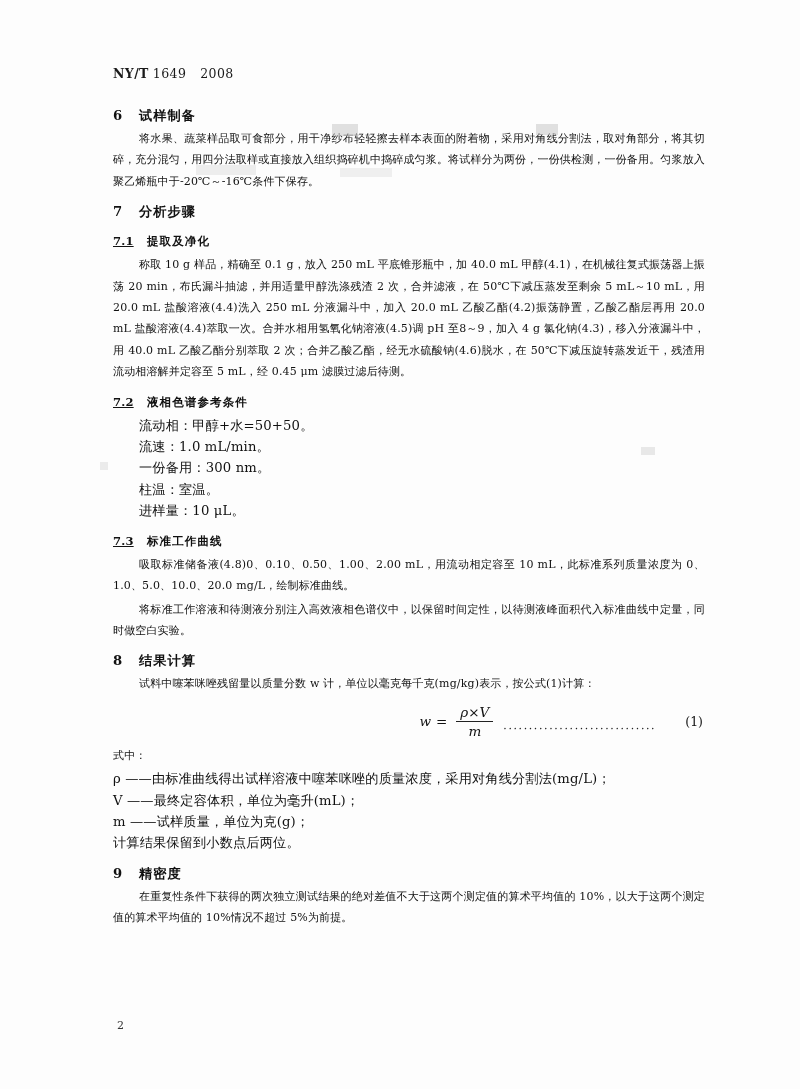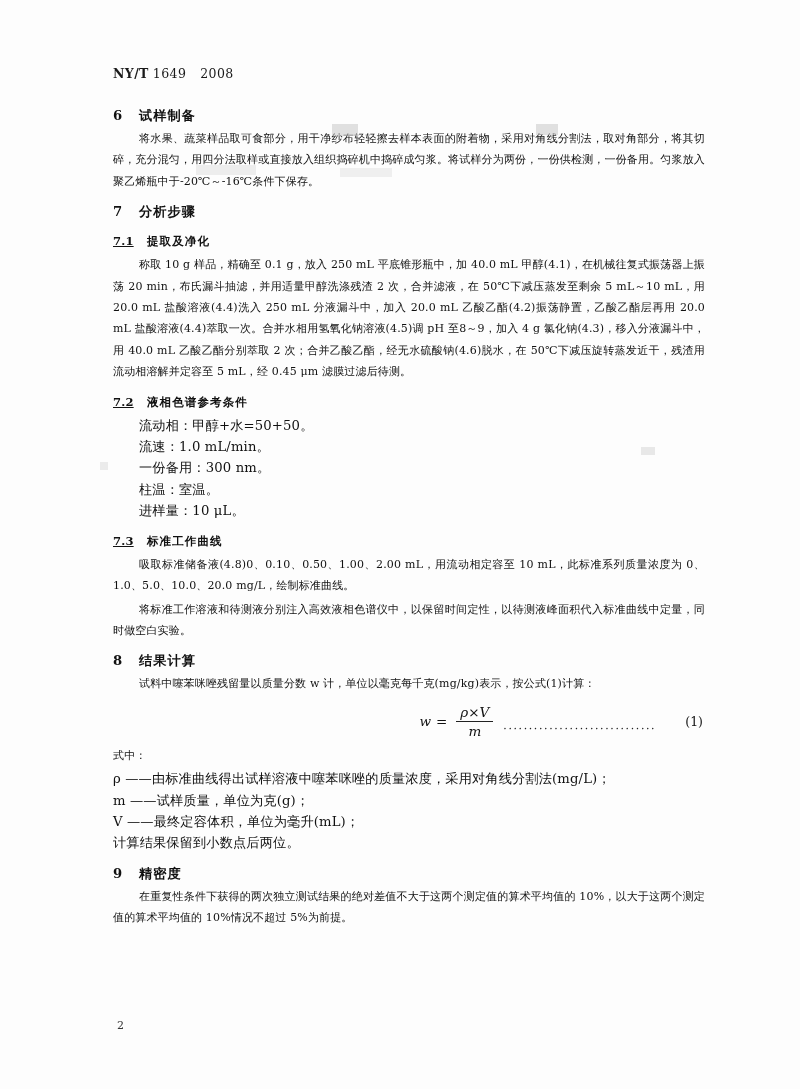--- a/index.html
+++ b/index.html
@@ -244,22 +244,22 @@
               <span class="numer">ρ×V</span>
               <span class="denom">m</span>
             </span>
           </span>
           <span class="leader">······························</span>
           <span class="eq-num">(1)</span>
         </div>
 
         <p class="para noindent">式中：</p>
         <p class="param-line" style="padding-left:0;">ρ ——由标准曲线得出试样溶液中噻苯咪唑的质量浓度，采用对角线分割法(mg/L)；</p>
+        <p class="param-line" style="padding-left:0;">V ——最终定容体积，单位为毫升(mL)；</p>
         <p class="param-line" style="padding-left:0;">m ——试样质量，单位为克(g)；</p>
-        <p class="param-line" style="padding-left:0;">V ——最终定容体积，单位为毫升(mL)；</p>
         <p class="param-line" style="padding-left:0;">计算结果保留到小数点后两位。</p>
       </div>
 
       <div class="clause">
         <div class="heading">
           <span class="num">9</span><span class="title">精密度</span>
         </div>
         <p class="para">在重复性条件下获得的两次独立测试结果的绝对差值不大于这两个测定值的算术平均值的 10%，以大于这两个测定值的算术平均值的 10%情况不超过 5%为前提。</p>
       </div>
 

